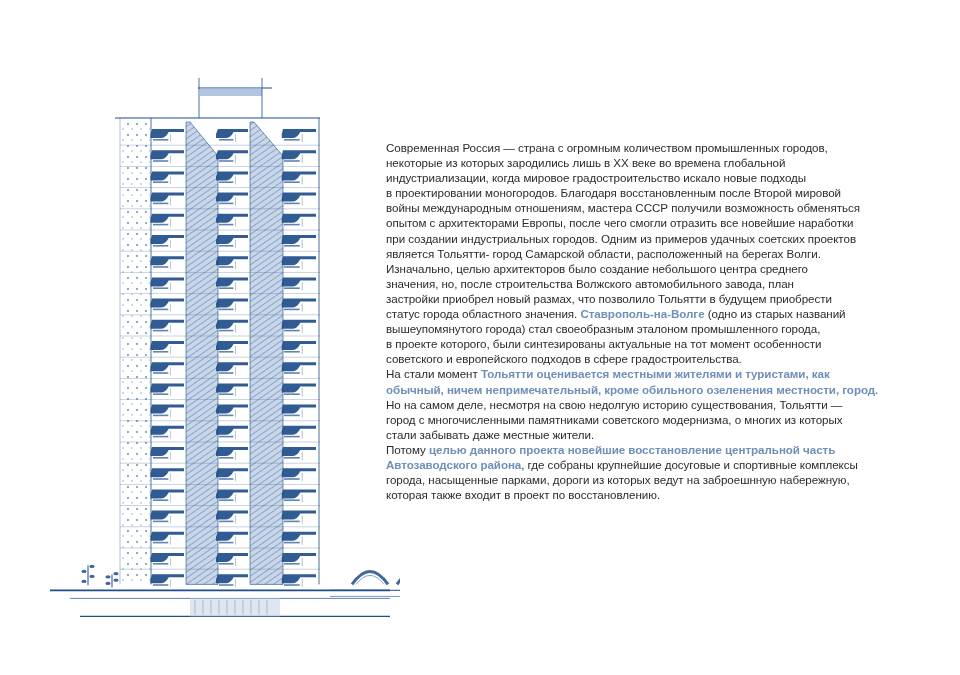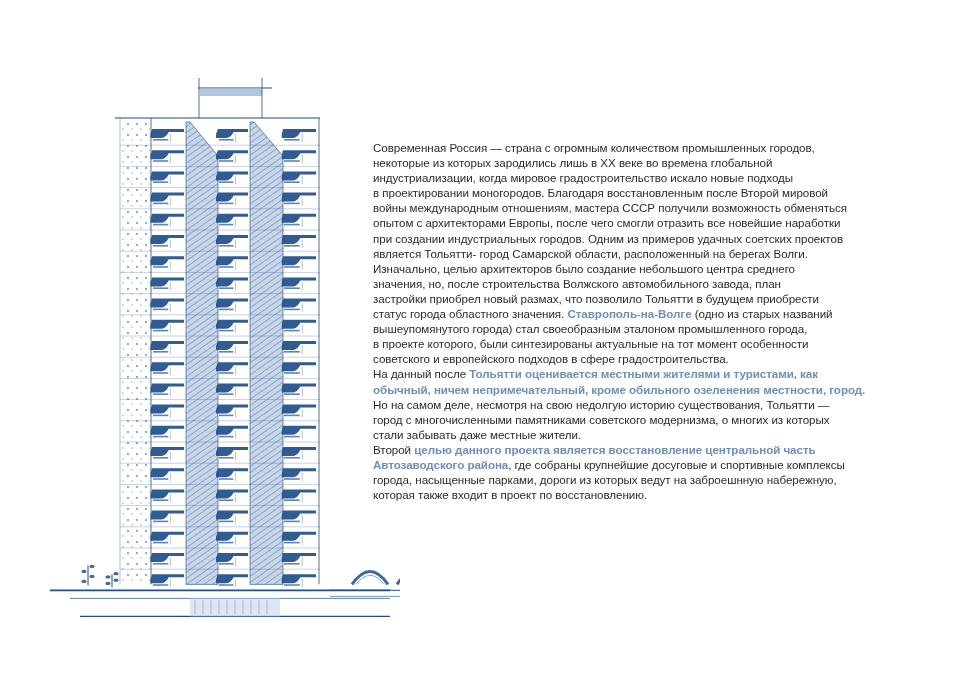--- a/index.html
+++ b/index.html
@@ -3,21 +3,21 @@
 <meta charset="utf-8">
 <style>
   html, body { margin:0; padding:0; background:#ffffff; }
   body { width:960px; height:675px; position:relative; overflow:hidden; font-family:"Liberation Sans", sans-serif; }
   #illustration { position:absolute; left:0; top:0; width:400px; height:675px; }
   #text-block {
     position:absolute; left:373px; top:140px; width:540px;
     font-family:"Liberation Sans", sans-serif; font-size:11.6px; line-height:15.1px;
     color:#2b2b2b; letter-spacing:-0.05px;
   }
-  .para { display:block; white-space:pre-line; }
+  .para { display:block; white-space:pre-line;margin-left:13px; }
   .hl { color:#6f8fb8;font-weight:bold; }
 </style>
 </head>
 <body>
 
 <svg id="illustration" viewBox="0 0 400 675" xmlns="http://www.w3.org/2000/svg">
   <defs>
     <pattern id="hatch" width="5" height="5" patternUnits="userSpaceOnUse" patternTransform="rotate(55)">
       <rect width="5" height="5" fill="#c9d6e8"></rect>
       <line x1="0" y1="0" x2="0" y2="5" stroke="#5d82b3" stroke-width="1.6" opacity="0.75"></line>
@@ -305,22 +305,22 @@
 опытом с архитекторами Европы, после чего смогли отразить все новейшие наработки
 при создании индустриальных городов. Одним из примеров удачных соетских проектов
 является Тольятти- город Самарской области, расположенный на берегах Волги.
 Изначально, целью архитекторов было создание небольшого центра среднего
 значения, но, после строительства Волжского автомобильного завода, план
 застройки приобрел новый размах, что позволило Тольятти в будущем приобрести
 статус города областного значения. </span><span class="hl" style="color: rgb(111, 143, 184);">Ставрополь-на-Волге</span><span> (одно из старых названий
 вышеупомянутого города) стал своеобразным эталоном промышленного города,
 в проекте которого, были синтезированы актуальные на тот момент особенности
 советского и европейского подходов в сфере градостроительства.</span></div>
-    <div class="para"><span>На данный после </span><span class="hl" style="color: rgb(111, 143, 184);">Тольятти оценивается местными жителями и туристами, как
+    <div class="para"><span>На стали момент </span><span class="hl" style="color: rgb(111, 143, 184);">Тольятти оценивается местными жителями и туристами, как
 обычный, ничем непримечательный, кроме обильного озеленения местности, город.</span><span>
 Но на самом деле, несмотря на свою недолгую историю существования, Тольятти —
 город с многочисленными памятниками советского модернизма, о многих из которых
 стали забывать даже местные жители.</span></div>
-    <div class="para"><span>Второй </span><span class="hl" style="color: rgb(111, 143, 184);">целью данного проекта является восстановление центральной часть
+    <div class="para"><span>Потому </span><span class="hl" style="color: rgb(111, 143, 184);">целью данного проекта новейшие восстановление центральной часть
 Автозаводского района</span><span>, где собраны крупнейшие досуговые и спортивные комплексы
 города, насыщенные парками, дороги из которых ведут на заброешнную набережную,
 которая также входит в проект по восстановлению.</span></div>
   </div>
 
 </body></html>

